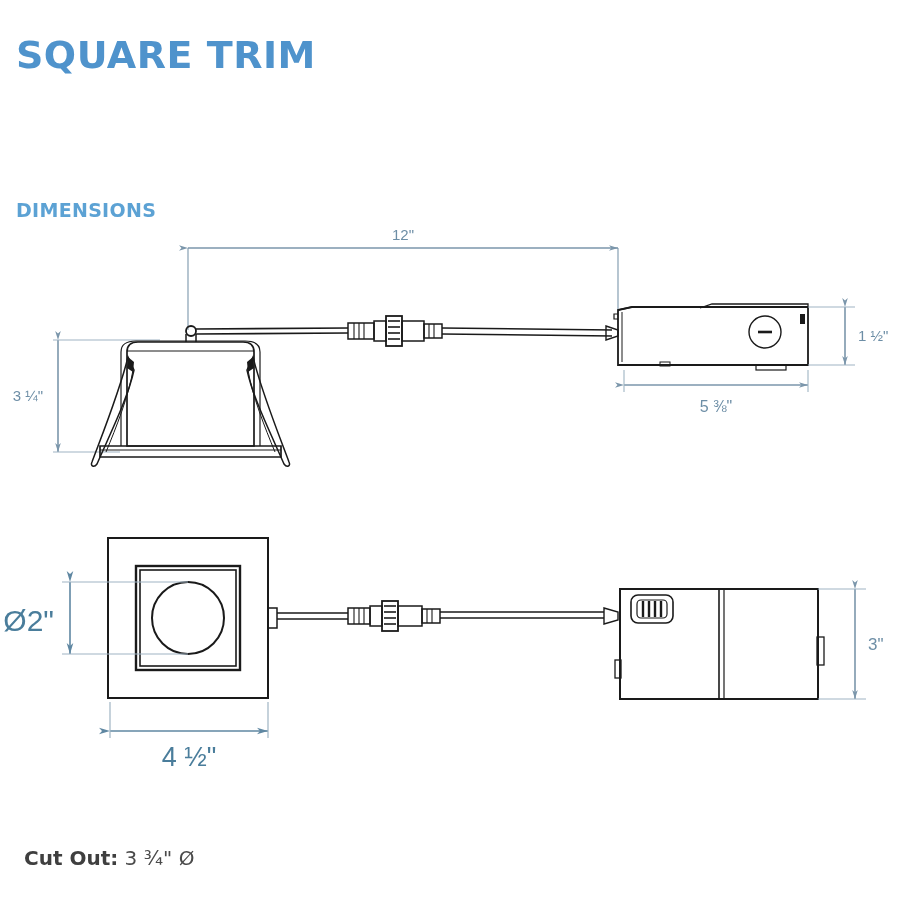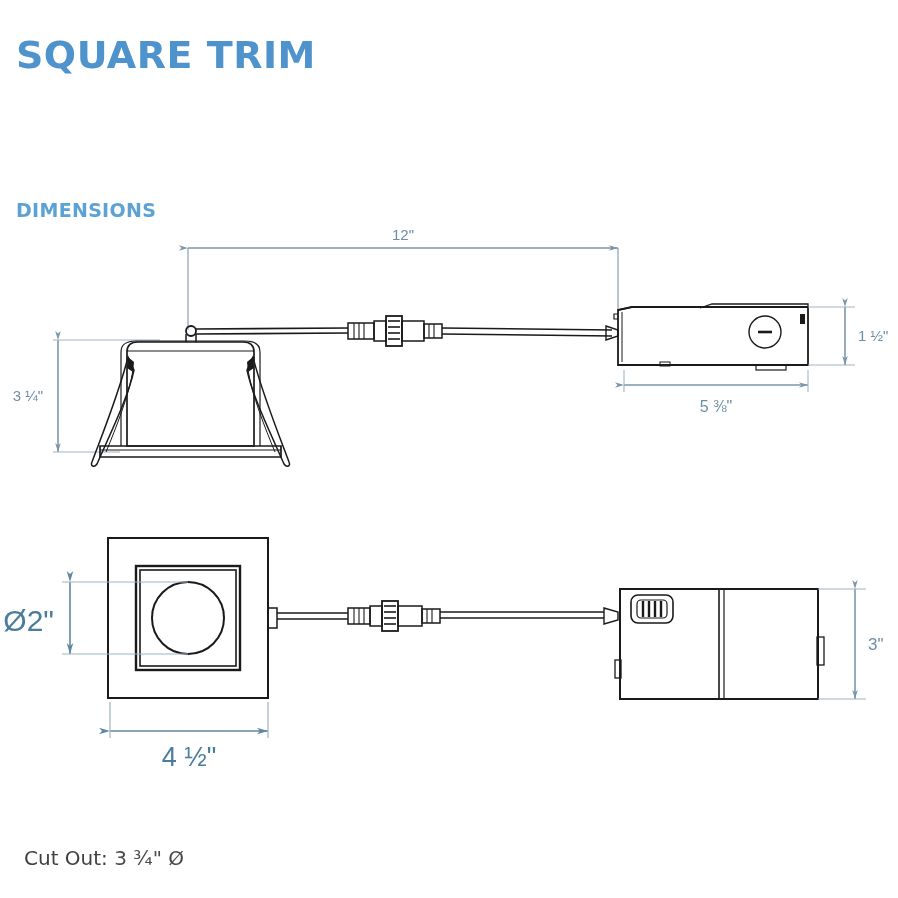--- a/index.html
+++ b/index.html
@@ -47,21 +47,21 @@
   .cutout {
     position: absolute;
     left: 24px;
     top: 846px;
     font-family: "DejaVu Sans", sans-serif;
     font-size: 20px;
     color: #4a4a4a;
     white-space: nowrap;
   }
   .cutout .lbl {
-    font-weight: normal;
+    font-weight: bold;
     color: #3f3f3f;
   }
   .cutout .val {
     font-weight: normal;
     color: #4a4a4a;
   }
   svg.draw {
     position: absolute;
     left: 0;
     top: 0;

